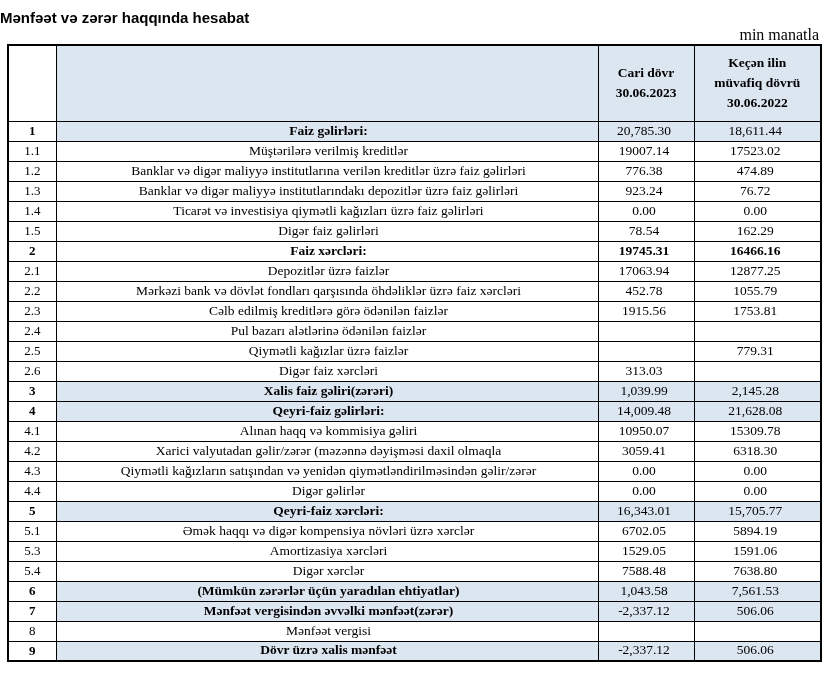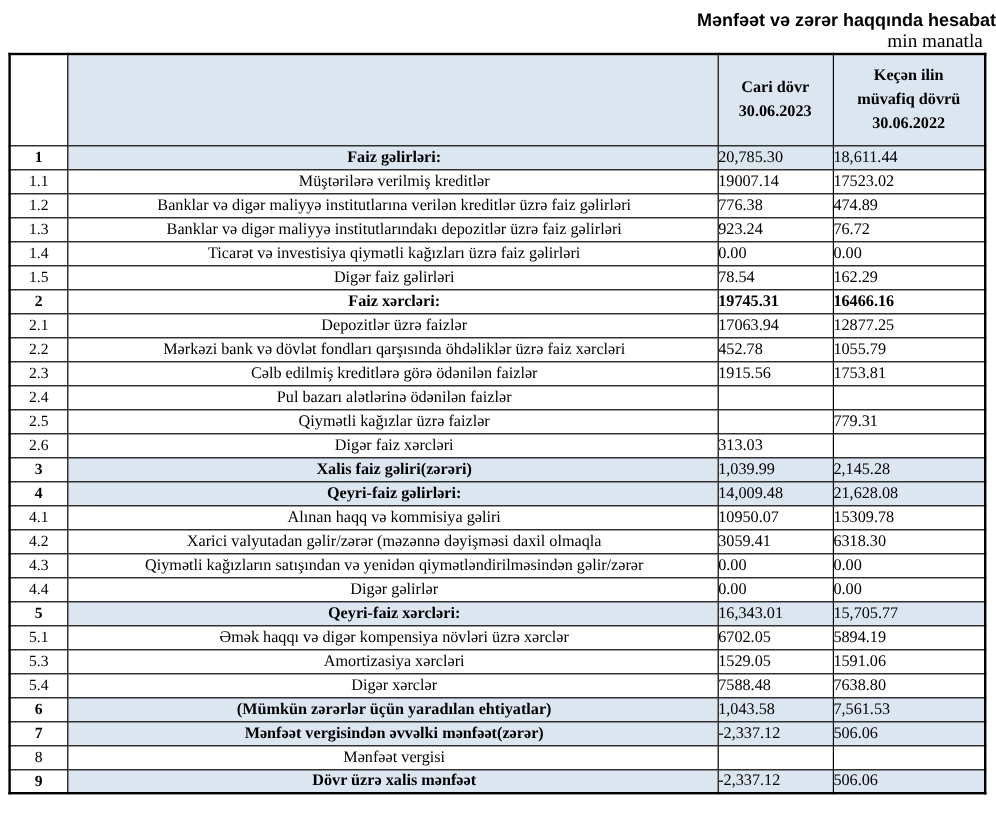--- a/index.html
+++ b/index.html
@@ -3,24 +3,24 @@
 <meta charset="utf-8">
 <style>
   :root { --highlight:#dce6f1; --border:#000000; }
   * { box-sizing: border-box; margin:0; padding:0; }
   html,body { background:#ffffff; }
   .page {
     width:830px; height:694px; background:#ffffff; color:#000;
     font-family:"Liberation Serif", serif; overflow:hidden;
   }
   .title {
-    text-align:right;
+    text-align:left;
     font-family:"Liberation Sans", sans-serif;
     font-weight:bold; font-size:15px;
-    padding-top:9px; height:27px;padding-left:36px;
+    padding-top:9px; height:27px;
   }
   .unit {
     text-align:right; font-size:16px; line-height:16px;
     padding-right:11px; height:16px; margin-bottom:1px;
   }
   table.pl {
     border-collapse:collapse; table-layout:fixed;
     margin-left:7px; width:813px;
     border:2.5px solid var(--border);
   }
@@ -31,21 +31,21 @@
   }
   .pl thead th {
     height:76px; background:var(--highlight);
     font-weight:bold; text-align:center;
     line-height:1.5; vertical-align:middle;
   }
   .pl thead th.no-head { background:#ffffff; }
   .pl tbody td { height:20px; vertical-align:middle; }
   td.no  { text-align:center; font-size:13px; background:#ffffff; }
   td.label { padding-left:3px;text-align:center; }
-  td.val { text-align:left; padding-right:4px; }
+  td.val { text-align:center; padding-right:4px; }
   tr.total td.no { font-weight:bold; }
   tr.total td.label { font-weight:bold; background:var(--highlight); }
   tr.total td.val { background:var(--highlight); }
   tr.total_plain td { font-weight:bold; }
 </style>
 </head>
 <body>
 
 <div class="page">
   <div class="title">Mənfəət və zərər haqqında hesabat</div>

